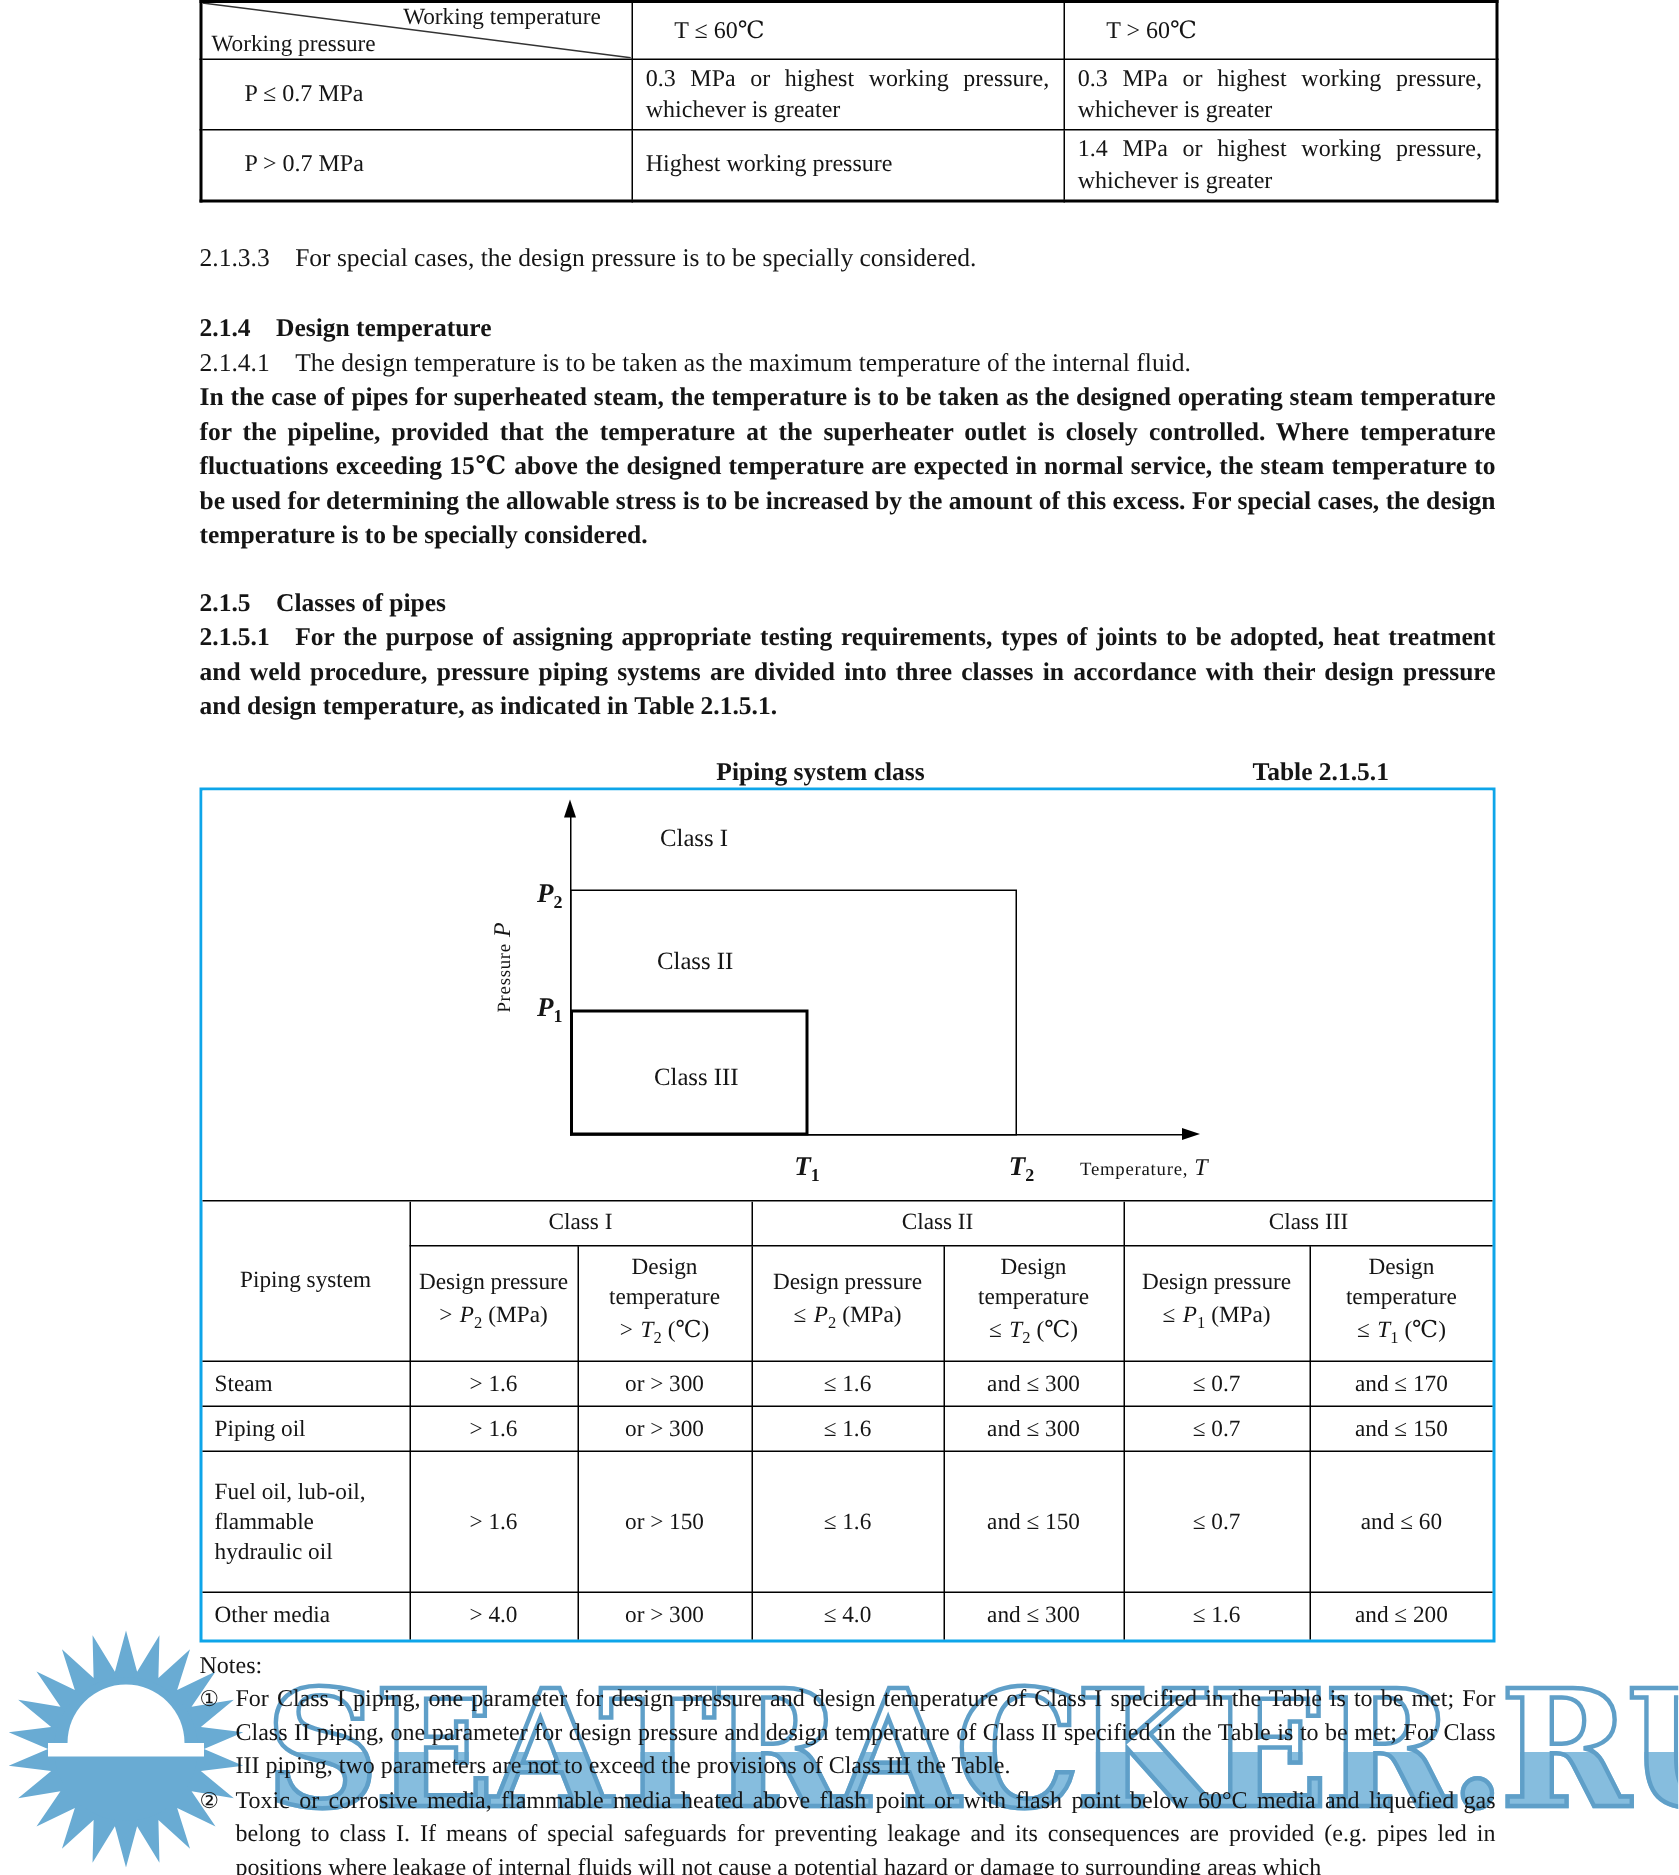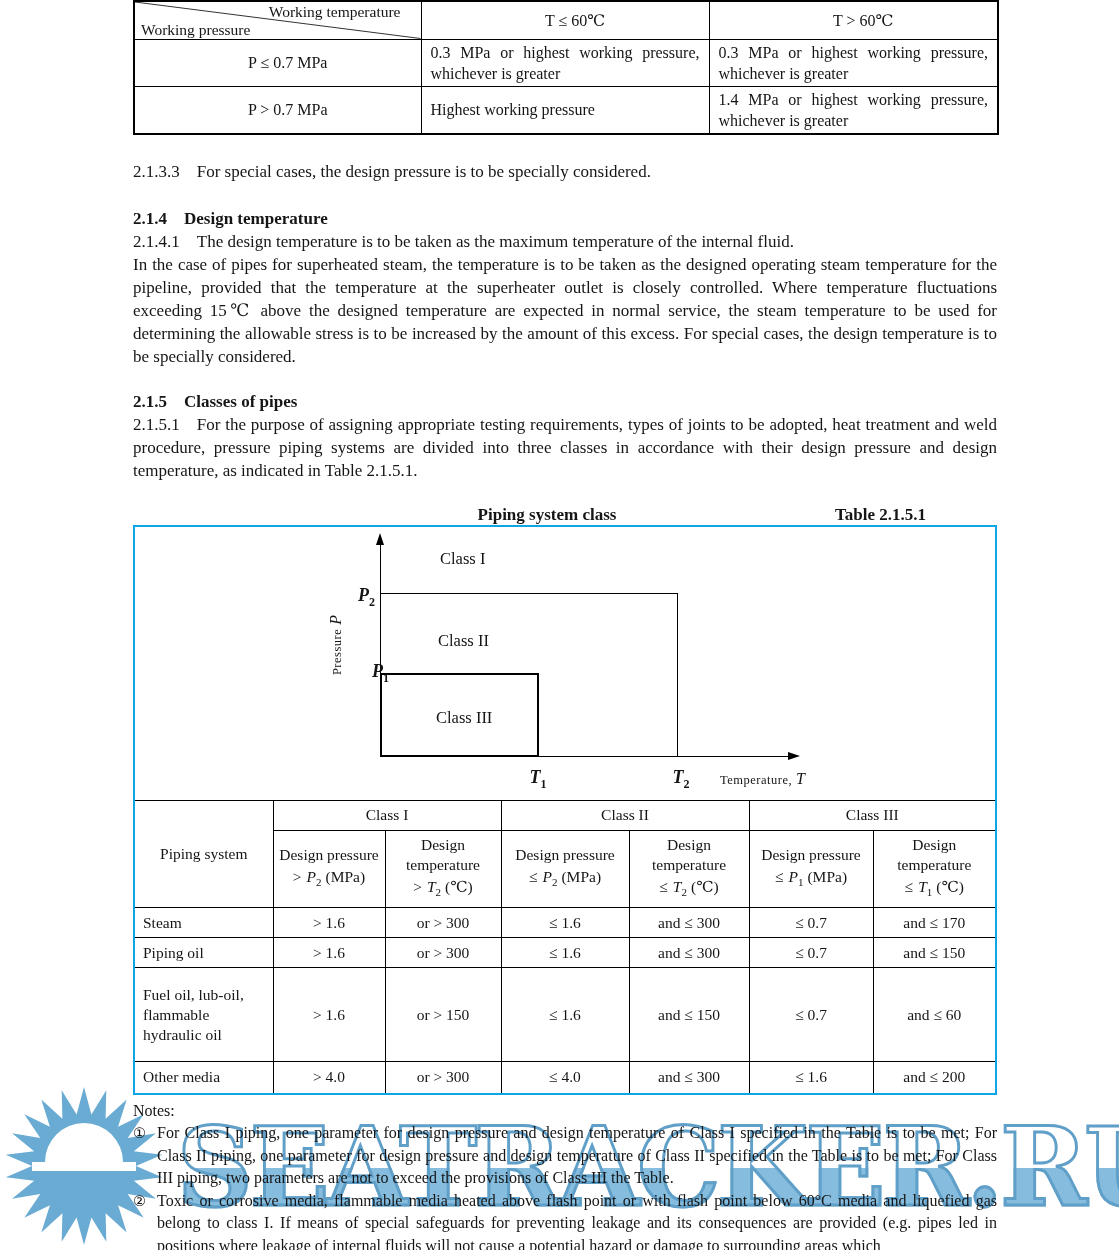--- a/index.html
+++ b/index.html
@@ -21,34 +21,34 @@
   .caption-row{position:relative;height:21px;font-weight:bold;font-size:17px;line-height:21px;}
   .cap-title{display:block;text-align:center;position:relative;}
   .cap-label{position:absolute;top:0;}
 
   
   table{border-collapse:collapse;table-layout:fixed;width:864px;font-size:16px;line-height:21px;}
   td,th{border:1px solid #000;font-weight:normal;vertical-align:middle;padding:2px 8px;}
 
   
   .t1{border:2px solid #000;}
-  .t1 .c-center{text-align:center;padding-left:28px;}
+  .t1 .c-center{text-align:left;padding-left:28px;}
   .t1 .c-just{text-align:justify;padding:2px 9px;}
   .t1 tr.r-head{height:38px;}
   .t1 tr.r-body{height:44px;}
   .diag-cell{position:relative;padding:0;height:38px;}
   .diag-cell svg.diag{position:absolute;inset:0;width:100%;height:100%;}
   .diag-top{position:absolute;top:1px;right:20px;font-size:15.5px;line-height:17px;}
   .diag-bottom{position:absolute;bottom:1px;left:6px;font-size:15.5px;line-height:17px;}
 
   
   .line{font-size:17px;line-height:23px;}
   .num{margin-right:17px;}
   .heading{font-size:17px;line-height:23px;font-weight:bold;}
-  .just{text-align:justify;}
+  .just{text-align:justify;font-weight:bold;}
   .mt-2133{margin-top:25px;}
   .mt-h214{margin-top:24px;}
   .mt-h215{margin-top:22px;}
   .mt-cap1{margin-top:16px;}
   .mt-cap2{margin-top:22px;}
 
   
   .block{border:2px solid #0ea5e9;margin-top:0;}
   .figure{position:relative;height:274px;border-bottom:1px solid #000;background:#fff;}
   .fig-abs{position:absolute;}
@@ -191,21 +191,21 @@
 
         <div class="fig-abs rect-thick" style="left:245px;top:146px;width:159px;height:84px;"></div>
 
         <div class="fig-abs fig-class-label" style="left:305px;top:22px;">Class I</div>
         <div class="fig-abs fig-class-label" style="left:303px;top:104px;">Class II</div>
         <div class="fig-abs fig-class-label" style="left:301px;top:181px;">Class III</div>
 
         <div class="fig-abs fig-var p-label" style="left:198px;top:58px;">
           <i>P</i><sub>2</sub>
         </div>
-        <div class="fig-abs fig-var p-label" style="left:212px;top:134px;">
+        <div class="fig-abs fig-var p-label" style="left:198px;top:134px;">
           <i>P</i><sub>1</sub>
         </div>
         <div class="fig-abs fig-var t-label" style="left:385px;top:240px;">
           <i>T</i><sub>1</sub>
         </div>
         <div class="fig-abs fig-var t-label" style="left:528px;top:240px;">
           <i>T</i><sub>2</sub>
         </div>
 
         <div class="fig-abs ylab" style="left:156px;top:109px;">

